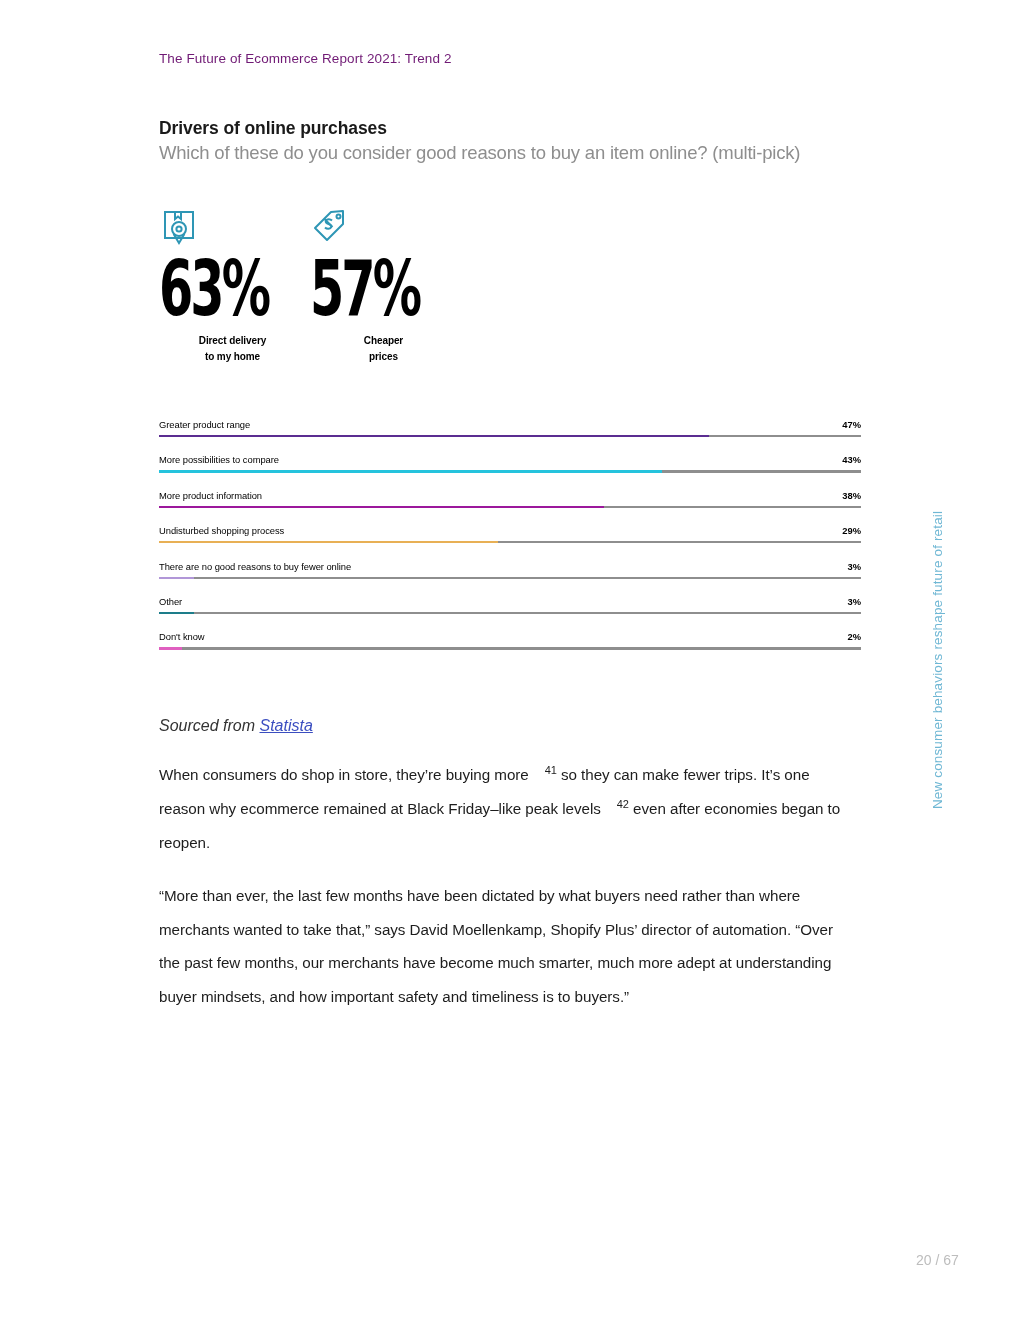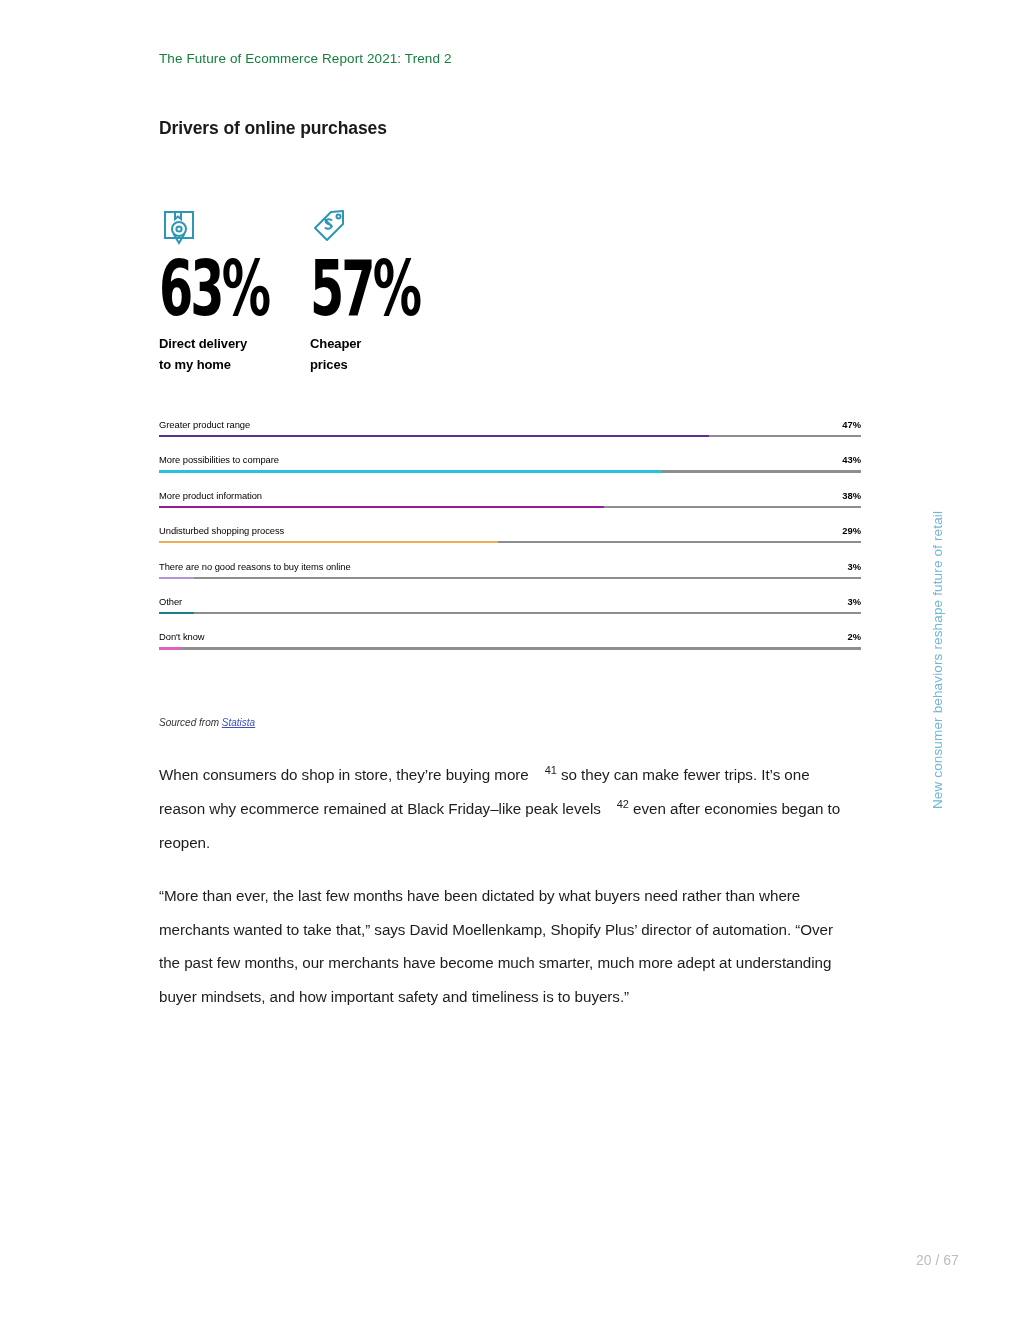--- a/index.html
+++ b/index.html
@@ -20,21 +20,21 @@
     position: absolute;
     inset: 0;
   }
 
   
   .running-header {
     position: absolute;
     left: 159px;
     top: 51px;
     font-size: 13.5px;
-    color: #15803d;
+    color: #701a75;
     letter-spacing: 0.1px;
     white-space: nowrap;
   }
 
   
   .headline {
     position: absolute;
     left: 159px;
     top: 118px;
     font-size: 17.5px;
@@ -60,20 +60,21 @@
     position: absolute;
     left: 159px;
     top: 205px;
     width: 706px;
     display: flex;
   }
 
   .stat {
     width: 147px;
     margin-right: 4px;
+    text-align: center;
   }
 
   .stat-icon {
     height: 42px;
     display: block;
   }
 
   .stat-icon svg { display: block; }
 
   .stat-value {
@@ -84,21 +85,21 @@
     color: #000000;
     letter-spacing: -4px;
     transform: scaleX(0.72);
     transform-origin: left center;
     margin-top: 9px;
     white-space: nowrap;
   }
 
   .stat-label {
     margin-top: 10px;
-    font-size: 13px;
+    font-size: 10px;
     font-weight: bold;
     line-height: 1.65;
     color: #000000;
     letter-spacing: -0.1px;
     white-space: pre-line;
   }
 
   
   .chart {
     position: absolute;
@@ -147,21 +148,21 @@
     left: 0;
     top: 0;
     height: 100%;
   }
 
   
   .source {
     position: absolute;
     left: 159px;
     top: 717px;
-    font-size: 10px;
+    font-size: 16px;
     font-style: italic;
     color: #333333;
     white-space: nowrap;
   }
 
   .source a {
     color: #3b4ec0;
     text-decoration: underline;
   }
 
@@ -221,20 +222,21 @@
   }
 </style>
 </head>
 <body>
 
 <div class="page">
 
   <div class="running-header">The Future of Ecommerce Report 2021: Trend 2</div>
 
   <div class="headline">Drivers of online purchases</div>
+  <div class="subhead">Which of these do you consider good reasons to buy an item online? (multi-pick)</div>
 
   <div class="stats">
 
     <div class="stat">
       <span class="stat-icon">
         <svg width="40" height="42" viewBox="0 0 40 42" fill="none" stroke="#2e96b5" stroke-width="2">
           <path d="M6 7 H34 V33 H6 Z"></path>
           <path d="M16 7 V14 L19 11.5 L22 14 V7"></path>
           <circle cx="20" cy="24" r="7"></circle>
           <circle cx="20" cy="24" r="2.6"></circle>
@@ -287,21 +289,21 @@
         </div>
       </div>
       <div class="bar-row">
         <div class="bar-label">Undisturbed shopping process</div>
         <div class="bar-pct">29%</div>
         <div class="bar-track" style="background: rgb(142, 142, 142);">
           <div class="bar-fill" style="width: 48.3333%; background: rgb(232, 176, 85);"></div>
         </div>
       </div>
       <div class="bar-row">
-        <div class="bar-label">There are no good reasons to buy items online</div>
+        <div class="bar-label">There are no good reasons to buy fewer online</div>
         <div class="bar-pct">3%</div>
         <div class="bar-track" style="background: rgb(142, 142, 142);">
           <div class="bar-fill" style="width: 5%; background: rgb(177, 151, 216);"></div>
         </div>
       </div>
       <div class="bar-row">
         <div class="bar-label">Other</div>
         <div class="bar-pct">3%</div>
         <div class="bar-track" style="background: rgb(142, 142, 142);">
           <div class="bar-fill" style="width: 5%; background: rgb(29, 125, 138);"></div>

